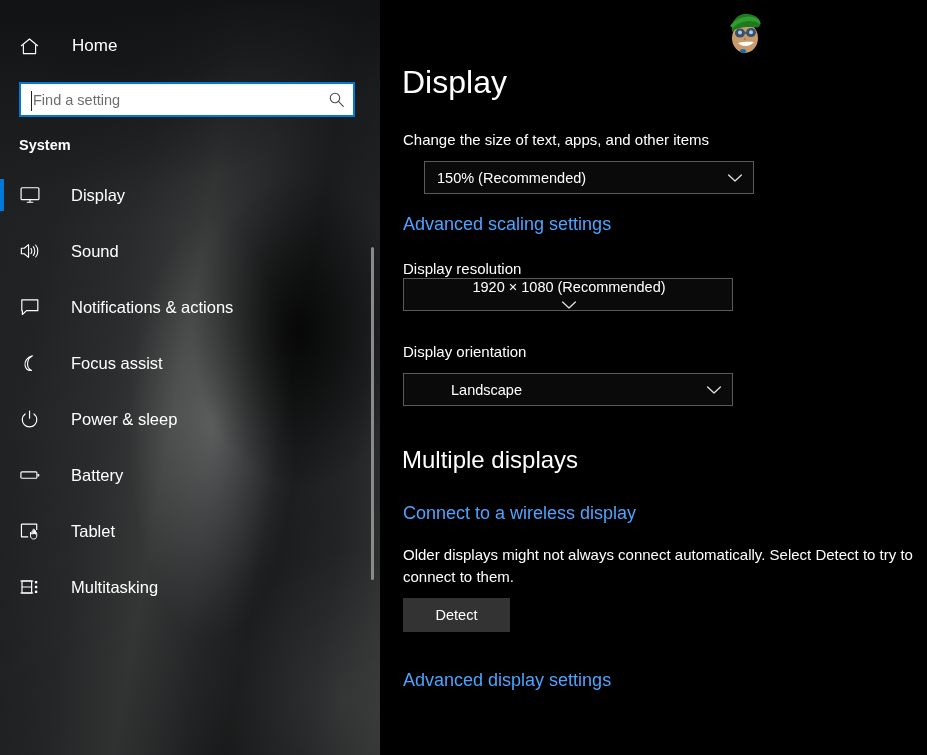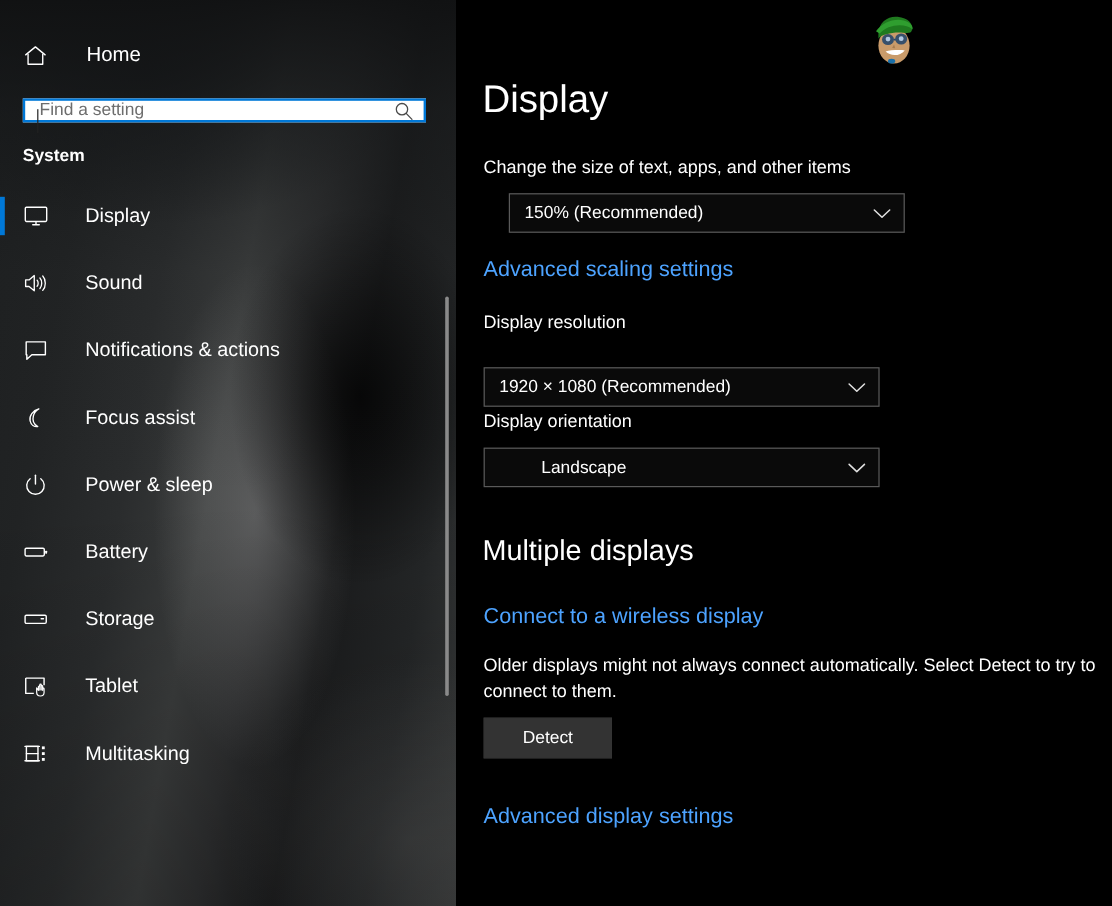--- a/index.html
+++ b/index.html
@@ -82,21 +82,21 @@
   #home-row .lbl {
     color: #ffffff;
     font-size: 17px;
     margin-left: 23px;
   }
 
   
   #search-wrap {
     margin: 14px 0 0 19px;
     width: 336px;
-    height: 20px;
+    height: 35px;
     background: #ffffff;
     border: 2px solid #0078d7;
     display: flex;
     align-items: center;
     position: relative;
   }
   #search-caret {
     position: absolute;
     left: 10px; top: 7px;
     width: 1px; height: 20px;
@@ -394,30 +394,20 @@
           <span class="accent"></span>
           <span class="ic">
             <svg width="22" height="20" viewBox="0 0 24 22" fill="none" aria-hidden="true">
               <rect x="2" y="7.6" width="17.6" height="7" rx="1.2" stroke="#fff" stroke-width="1.3" fill="none"></rect>
               <rect x="20.4" y="9.8" width="1.8" height="2.8" rx="0.6" fill="#fff"></rect>
             </svg>
           </span>
           <span class="lbl">Battery</span>
         </li>
 
-        <li class="nav-item">
-          <span class="accent"></span>
-          <span class="ic">
-            <svg width="22" height="20" viewBox="0 0 24 22" fill="none" aria-hidden="true">
-              <rect x="2" y="7.4" width="19.4" height="7.4" rx="1.2" stroke="#fff" stroke-width="1.3" fill="none"></rect>
-              <rect x="16.2" y="9.8" width="3.2" height="1.5" rx="0.4" fill="#fff"></rect>
-            </svg>
-          </span>
-          <span class="lbl">Storage</span>
-        </li>
 
         <li class="nav-item">
           <span class="accent"></span>
           <span class="ic">
             <svg width="22" height="20" viewBox="0 0 24 22" fill="none" aria-hidden="true">
               <path d="M2.6 3.4 H19.4 V10 M2.6 3.4 V17.4 H10" stroke="#fff" stroke-width="1.3" fill="none" stroke-linejoin="round"></path>
               <path d="M12.6 12.4 V16.4 C12.6 18.6 14.1 19.8 16 19.8 C18 19.8 19.4 18.6 19.4 16.6 V13.2 C19.4 12.4 18.1 12.4 18.1 13.2 V14.6 V10.8 C18.1 10 16.8 10 16.8 10.8 V14.2 V9.4 C16.8 8.6 15.5 8.6 15.5 9.4 V14.4 V11.4 C15.5 10.6 14.2 10.6 14.2 11.4 V14.6 L13.6 13.6 C13.1 12.6 12.2 13 12.6 13.9 Z" stroke="#fff" stroke-width="1.1" fill="none" stroke-linejoin="round"></path>
             </svg>
           </span>
           <span class="lbl">Tablet</span>
@@ -470,21 +460,21 @@
       <span class="val">150% (Recommended)</span>
       <span class="chev">
         <svg width="16" height="10" viewBox="0 0 16 10" fill="none" aria-hidden="true">
           <path d="M1.6 2 L8 8 L14.4 2" stroke="#e0e0e0" stroke-width="1.3" fill="none" stroke-linecap="round" stroke-linejoin="round"></path>
         </svg>
       </span>
     </div>
     <a class="link" style="top:214px;" href="#">Advanced scaling settings</a>
 
     <div class="field-label" style="top:260px;">Display resolution</div>
-    <div class="combo" style="top:306px;">
+    <div class="combo" style="top:278px;flex-direction:column;">
       <span class="val">1920 × 1080 (Recommended)</span>
       <span class="chev">
         <svg width="16" height="10" viewBox="0 0 16 10" fill="none" aria-hidden="true">
           <path d="M1.6 2 L8 8 L14.4 2" stroke="#e0e0e0" stroke-width="1.3" fill="none" stroke-linecap="round" stroke-linejoin="round"></path>
         </svg>
       </span>
     </div>
 
     <div class="field-label" style="top:343px;">Display orientation</div>
     <div class="combo" style="top:373px;padding-left:47px;">

